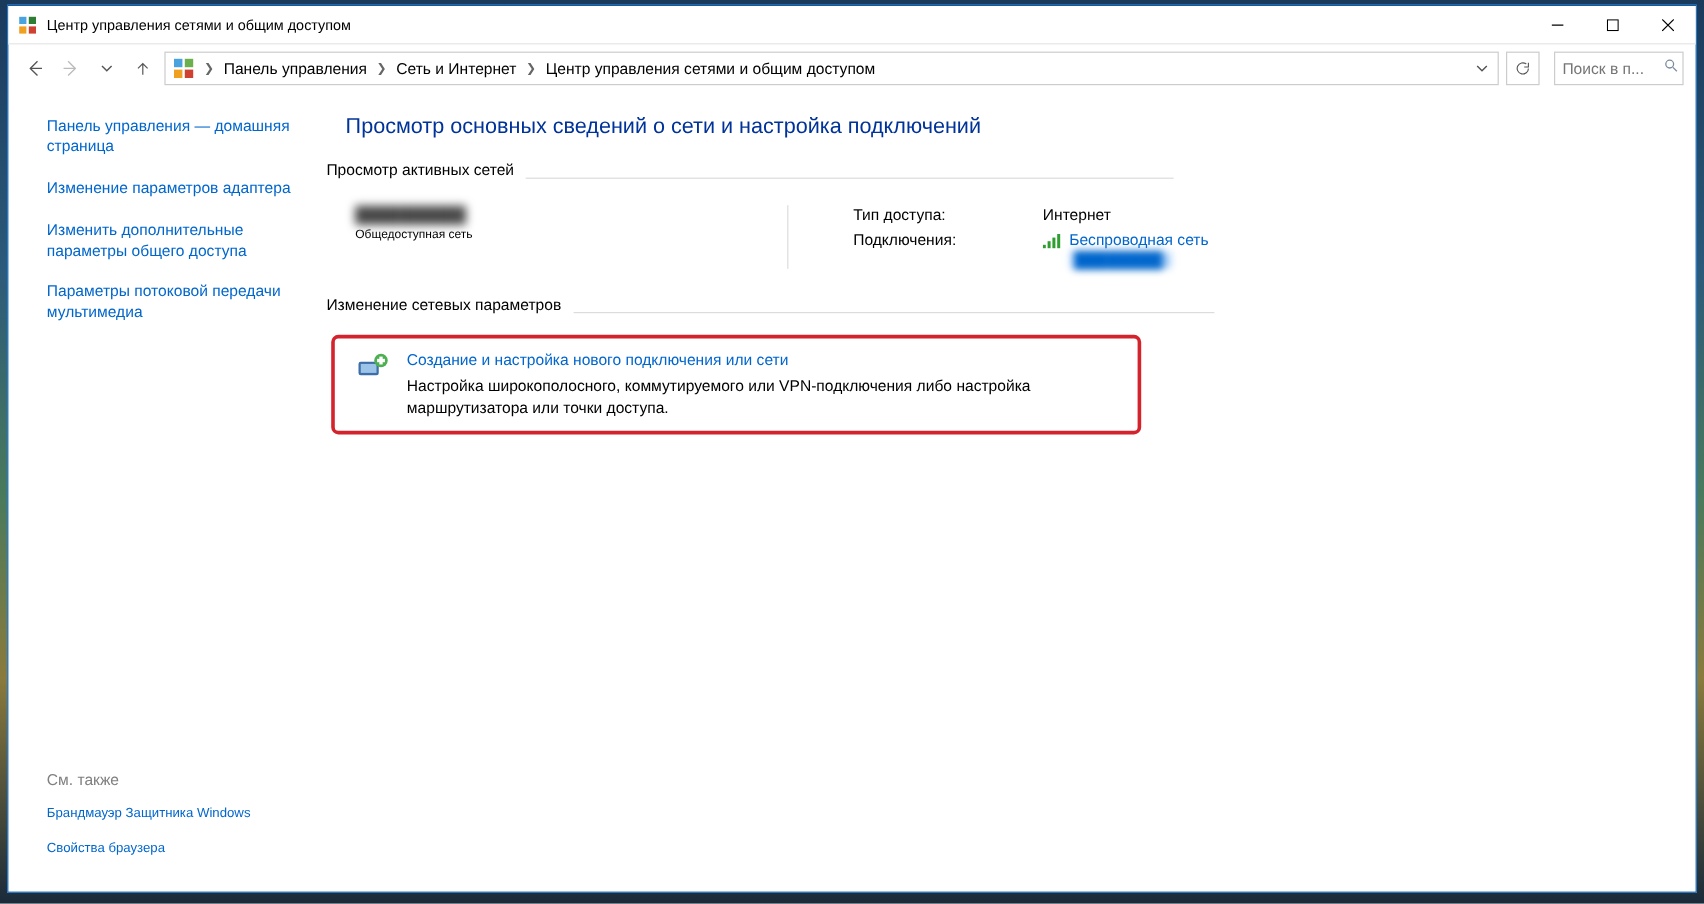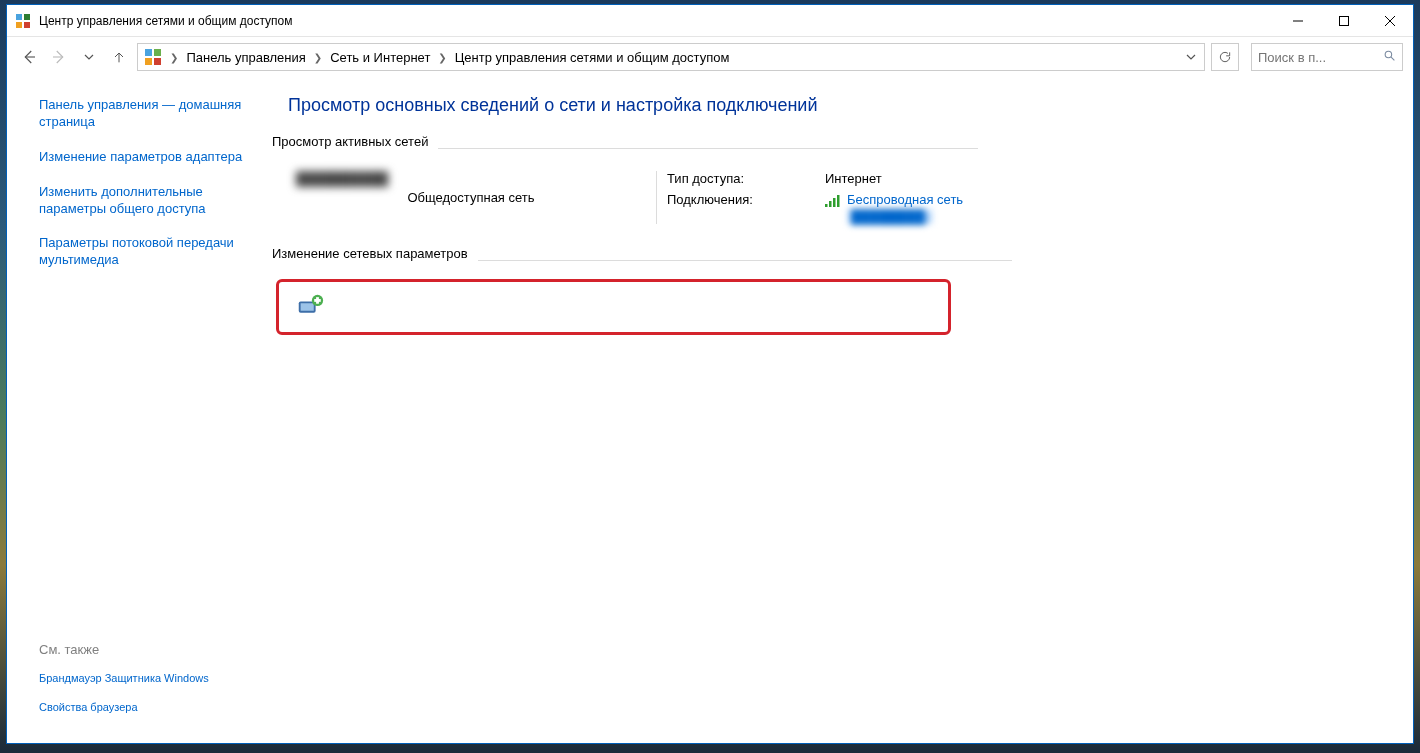--- a/index.html
+++ b/index.html
@@ -24,41 +24,41 @@
   .nav-arrow{width:24px;height:24px;display:flex;align-items:center;justify-content:center;color:#555;border-radius:2px;}
   .nav-arrow.disabled{color:#bbb;}
   .nav-arrow svg{stroke:currentColor;}
   .addressbar{flex:1;height:28px;border:1px solid #ccc;display:flex;align-items:center;padding:0 2px 0 6px;font-size:13px;gap:4px;}
   .addressbar .picon{width:18px;height:18px;}
   .bc-sep{color:#666;margin:0 4px;font-size:10px;}
   .bc-item{color:#000;}
   .addr-tail{margin-left:auto;display:flex;align-items:center;}
   .addr-btn{width:22px;height:24px;display:flex;align-items:center;justify-content:center;}
   .refresh-box{width:28px;height:28px;border:1px solid #ccc;display:flex;align-items:center;justify-content:center;}
-  .searchbox{width:152px;height:28px;border:1px solid #ccc;display:flex;align-items:center;padding:0 6px;color:#888;margin-left:6px;}
+  .searchbox{width:108px;height:28px;border:1px solid #ccc;display:flex;align-items:center;padding:0 6px;color:#888;margin-left:6px;}
   .searchbox input{border:none;outline:none;flex:1;font-size:13px;color:#000;width:80px;}
   .searchbox .sicon{margin-left:4px;}
   
   .body{flex:1;display:flex;overflow:hidden;}
   .sidebar{width:255px;padding:20px 14px 14px 32px;font-size:13px;display:flex;flex-direction:column;}
   .side-link{color:#0066cc;margin-bottom:18px;line-height:1.3;cursor:pointer;}
   .side-footer{margin-top:auto;}
   .side-footer .sa{color:#808080;font-size:13px;margin-bottom:14px;}
   .side-footer .flink{color:#0066cc;font-size:11px;margin-bottom:14px;line-height:1.35;cursor:pointer;}
   .main{flex:1;padding:18px 10px 10px 10px;font-size:13px;overflow:auto;}
   .main h1{color:#003399;font-size:18px;font-weight:400;margin-bottom:18px;margin-left:16px;}
   .sect-title{font-size:13px;color:#000;}
   .sect-head{display:flex;align-items:flex-end;gap:10px;margin-bottom:12px;}
   .sect-rule{flex:1;height:1px;background:#dcdcdc;max-width:540px;}
   .net-block{display:flex;padding:10px 0 22px 24px;}
   .net-left{width:350px;}
   .net-name{font-weight:600;font-size:13px;filter:blur(4px);user-select:none;color:#444;}
-  .net-type{font-size:13px;margin-top:4px;text-align:center;}
+  .net-type{font-size:10px;margin-top:4px;}
   .vline{width:1px;background:#dcdcdc;margin:0 10px;}
-  .net-right{display:grid;grid-template-columns:150px auto;gap:6px 8px;font-size:13px;}
+  .net-right{display:grid;grid-template-columns:150px auto;gap:6px 8px;font-size:13px;margin-left:44px;}
   .net-right .lbl{color:#000;}
   .conn-cell{display:flex;align-items:flex-start;gap:6px;}
   .wifi-icon{width:16px;height:12px;margin-top:3px;}
   .conn-link{color:#0066cc;cursor:pointer;}
   .conn-sub{color:#0066cc;background:#cfe6ff;padding:0 4px;filter:blur(3px);user-select:none;display:inline-block;margin-top:2px;}
   .task-list{padding:6px 0 0 4px;}
   .task{display:flex;gap:14px;padding:10px 16px;max-width:675px;border-radius:6px;}
   .task.highlight{border:3px solid #d4232c;}
   .task .ticon{width:30px;height:30px;flex-shrink:0;}
   .task .tt{color:#0066cc;font-size:13px;margin-bottom:6px;cursor:pointer;}
@@ -225,20 +225,24 @@
         <div class="task highlight">
           <span class="ticon">
             <svg viewBox="0 0 32 32">
                   <rect x="4" y="10" width="18" height="12" rx="2" fill="#3d6ea8"></rect>
                   <rect x="6" y="12" width="14" height="8" fill="#9cc3e8"></rect>
                   <circle cx="24" cy="9" r="6" fill="#4caf50"></circle>
                   <rect x="22.5" y="5.5" width="3" height="7" fill="#fff"></rect>
                   <rect x="20.5" y="7.5" width="7" height="3" fill="#fff"></rect>
                 </svg>
           </span>
+          <div>
+            <div class="tt">Создание и настройка нового подключения или сети</div>
+            <div class="td">Настройка широкополосного, коммутируемого или VPN-подключения либо настройка маршрутизатора или точки доступа.</div>
+          </div>
         </div>
 
       </div>
       </div>
     </div>
 
   </div>
 </div>
 
 </body></html>

